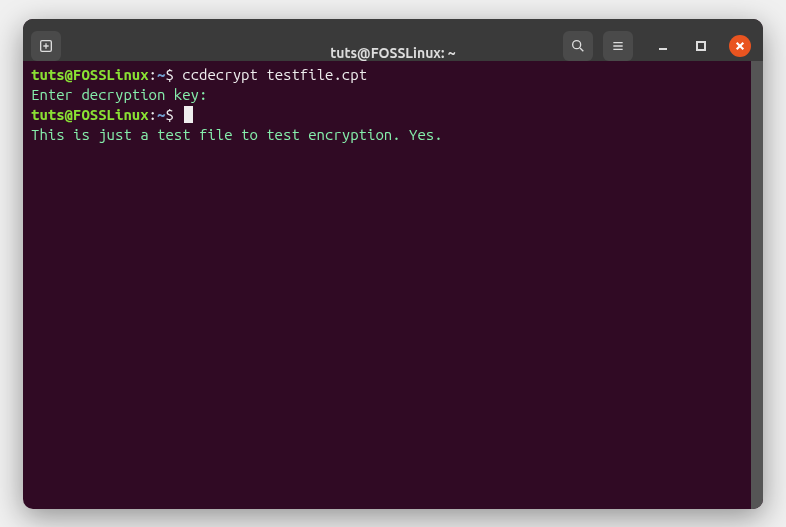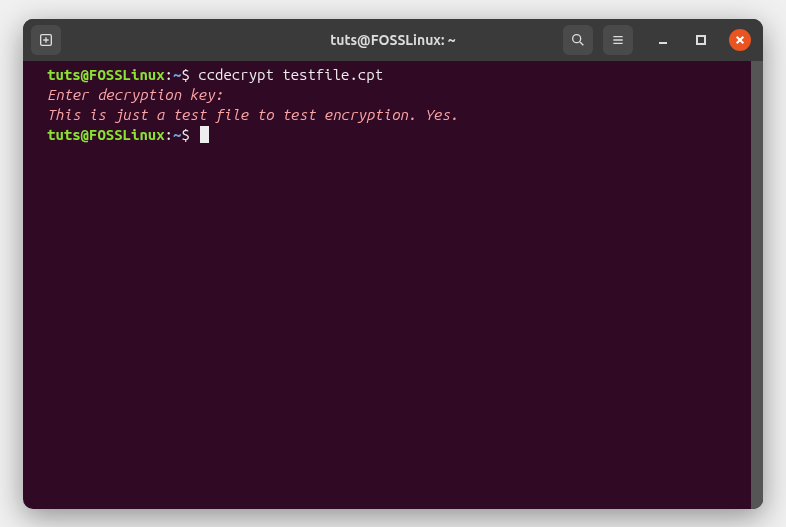--- a/index.html
+++ b/index.html
@@ -23,21 +23,21 @@
       border-radius: 10px;
       overflow: hidden;
       box-shadow: 0 8px 30px rgba(0,0,0,0.4);
       display: flex;
       flex-direction: column;
     }
     .titlebar {
       height: 42px;
       background: #3a3a3a;
       display: flex;
-      align-items: center;
+      align-items: flex-end;
       padding: 0 8px;
       color: #e0e0e0;
       font-family: "Ubuntu", sans-serif;
       font-size: 14px;
       position: relative;
     }
     .titlebar-left {
       display: flex;
       align-items: center;
       gap: 6px;
@@ -113,39 +113,38 @@
       padding: 4px 8px;
       color: #eee;
       font-size: 15px;
       line-height: 1.35;
       overflow: hidden;
       position: relative;
       display: flex;
     }
     .terminal-content {
       flex: 1;
-      margin-left: 16px;
     }
     .scrollbar {
       width: 12px;
       background: #2a2a2a;
       margin: -4px -8px -4px 0;
     }
     .scroll-thumb {
       background: #555;
       width: 100%;
       height: 100%;
       border-radius: 0;
     }
     .prompt-user { color: #8ae234; font-weight: bold; }
     .prompt-colon { color: #eee; }
     .prompt-path { color: #729fcf; font-weight: bold; }
     .prompt-dollar { color: #eee; }
     .cmd { color: #eee; }
-    .output { color: #fca5a5; font-style: italic; }
+    .output { color: #86efac; }
     .cursor {
       display: inline-block;
       width: 9px;
       height: 17px;
       background: #eee;
       vertical-align: text-bottom;
       margin-left: 2px;
     }
     .line { white-space: pre; }
   </style>
@@ -196,20 +195,20 @@
           </svg>
         </div>
       </div>
     </div>
   </div>
 
   <div class="terminal-body">
     <div class="terminal-content">
       <div class="line"><span class="prompt-user">tuts@FOSSLinux</span><span class="prompt-colon">:</span><span class="prompt-path">~</span><span class="prompt-dollar">$ </span><span class="cmd">ccdecrypt testfile.cpt</span></div>
       <div class="line output">Enter decryption key:</div>
+      <div class="line"><span class="prompt-user">tuts@FOSSLinux</span><span class="prompt-colon">:</span><span class="prompt-path">~</span><span class="prompt-dollar">$ </span><span class="cursor"></span></div>
       <div class="line output">This is just a test file to test encryption. Yes.</div>
-      <div class="line"><span class="prompt-user">tuts@FOSSLinux</span><span class="prompt-colon">:</span><span class="prompt-path">~</span><span class="prompt-dollar">$ </span><span class="cursor"></span></div>
     </div>
     <div class="scrollbar">
       <div class="scroll-thumb"></div>
     </div>
   </div>
 </div>
 
 </body></html>

